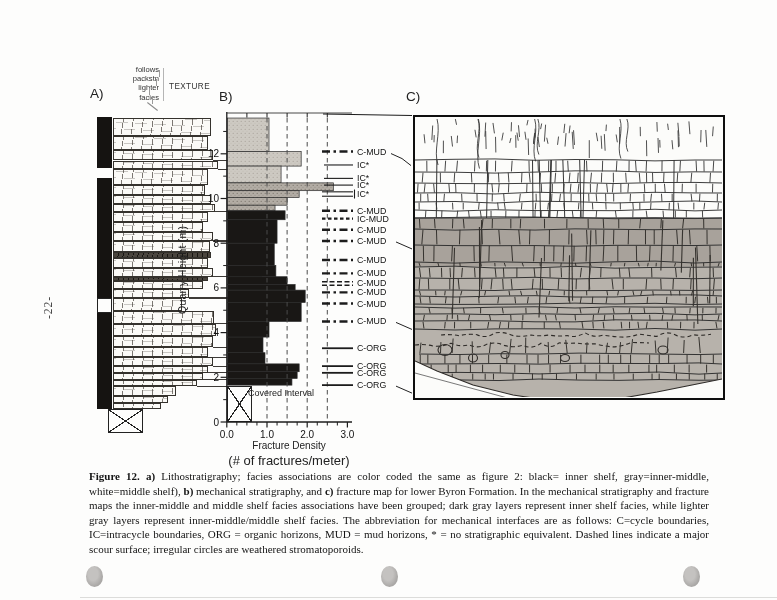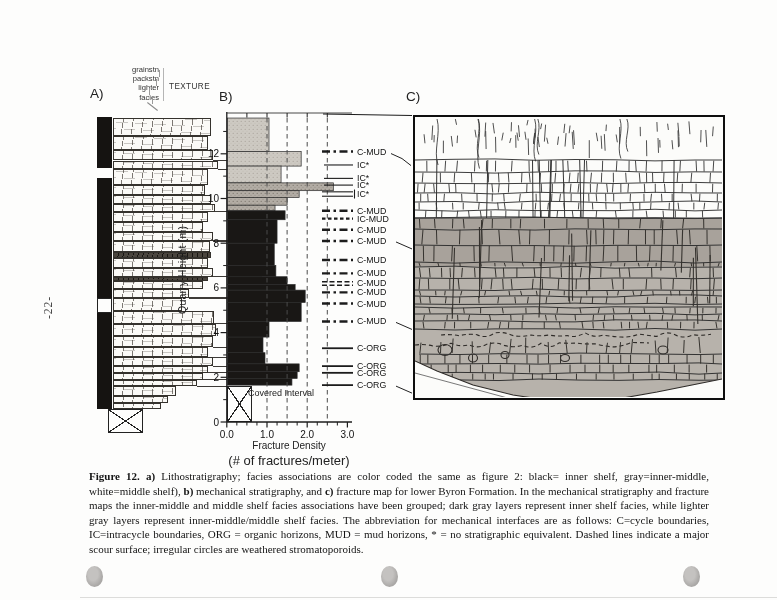--- a/index.html
+++ b/index.html
@@ -61,21 +61,21 @@
 </head>
 <body>
 
 <div id="page">
   <div id="figure">
 
     <div id="page-num">-22-</div>
 
     <div class="abs panel-label" style="left:90px;top:86px;">A)</div>
     <div id="tex-labels">
-      <div>grainstn</div>
+      <div>follows</div>
       <div>packstn</div>
       <div>lighter</div>
       <div>facies</div>
     </div>
     <div id="tex-divider"></div>
     <div class="tex-tick" style="left:159px;top:70px;"></div>
     <div class="tex-tick" style="left:156px;top:79px;"></div>
     <div class="tex-tick" style="left:149px;top:88px;"></div>
     <div class="tex-tick" style="left:152px;top:97px;"></div>
     <div id="tex-leader"></div>

